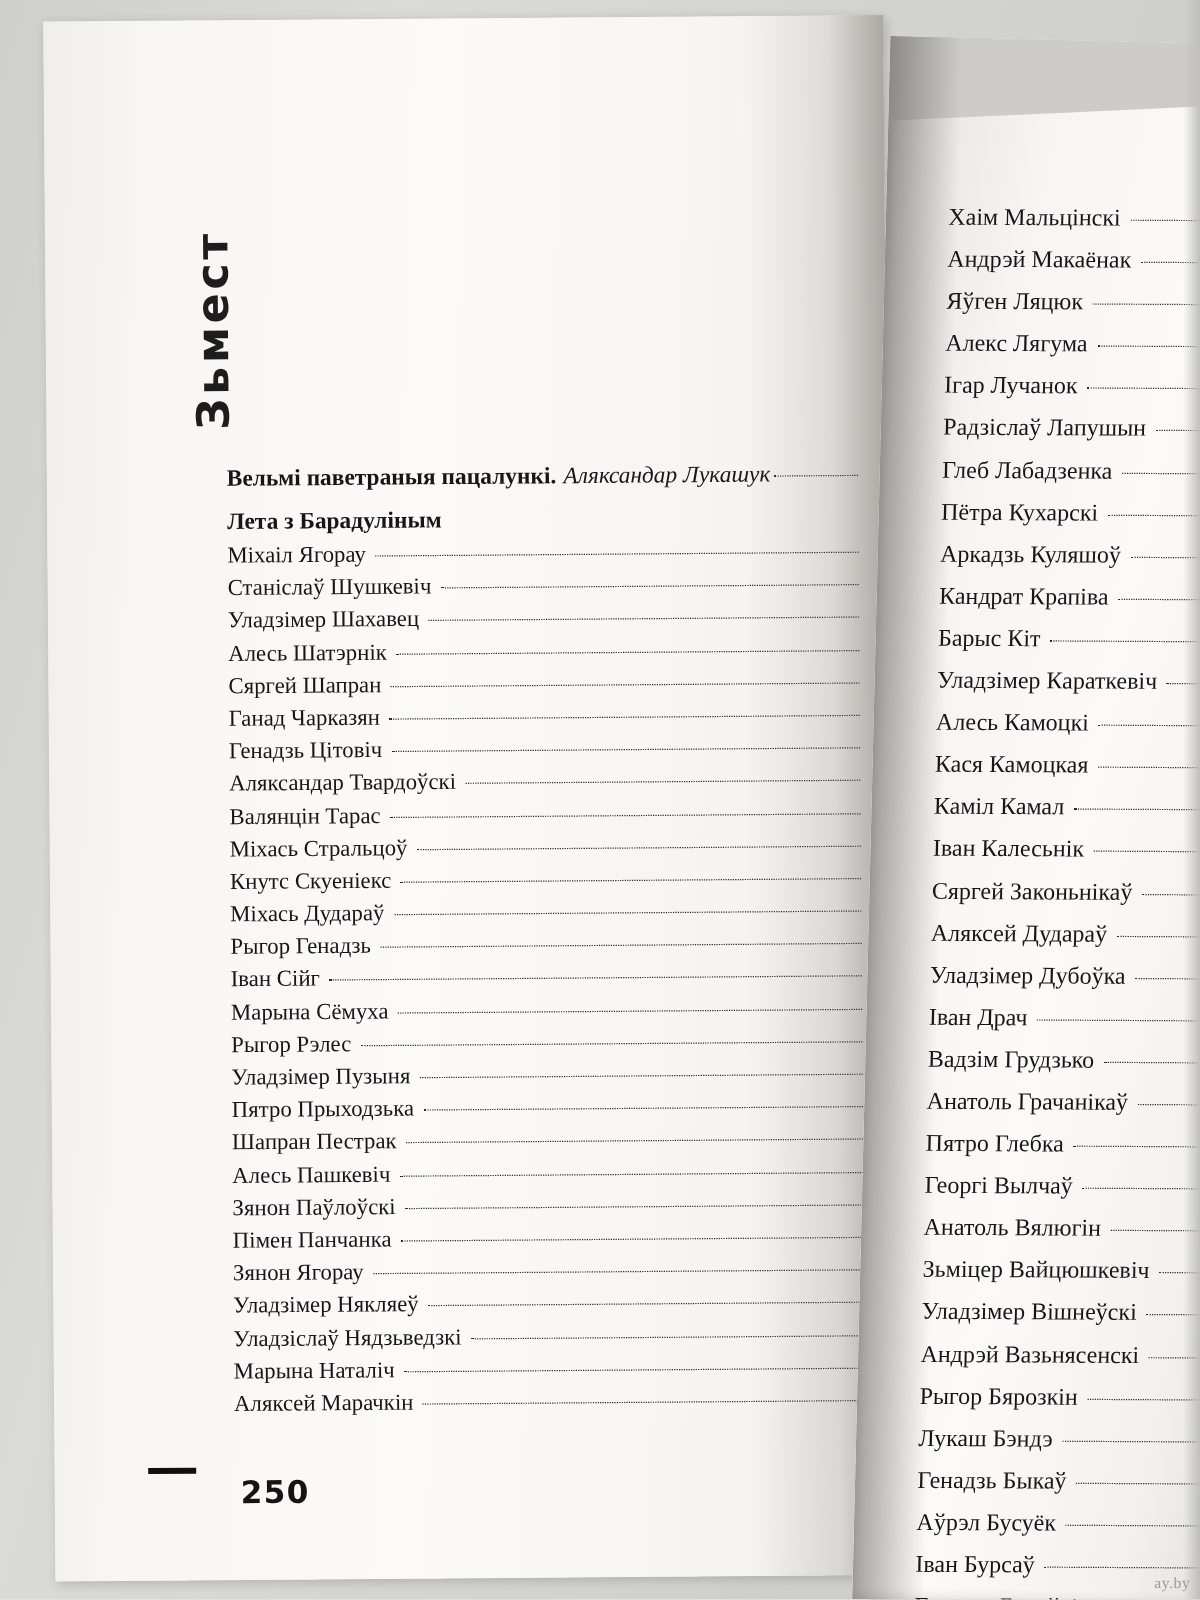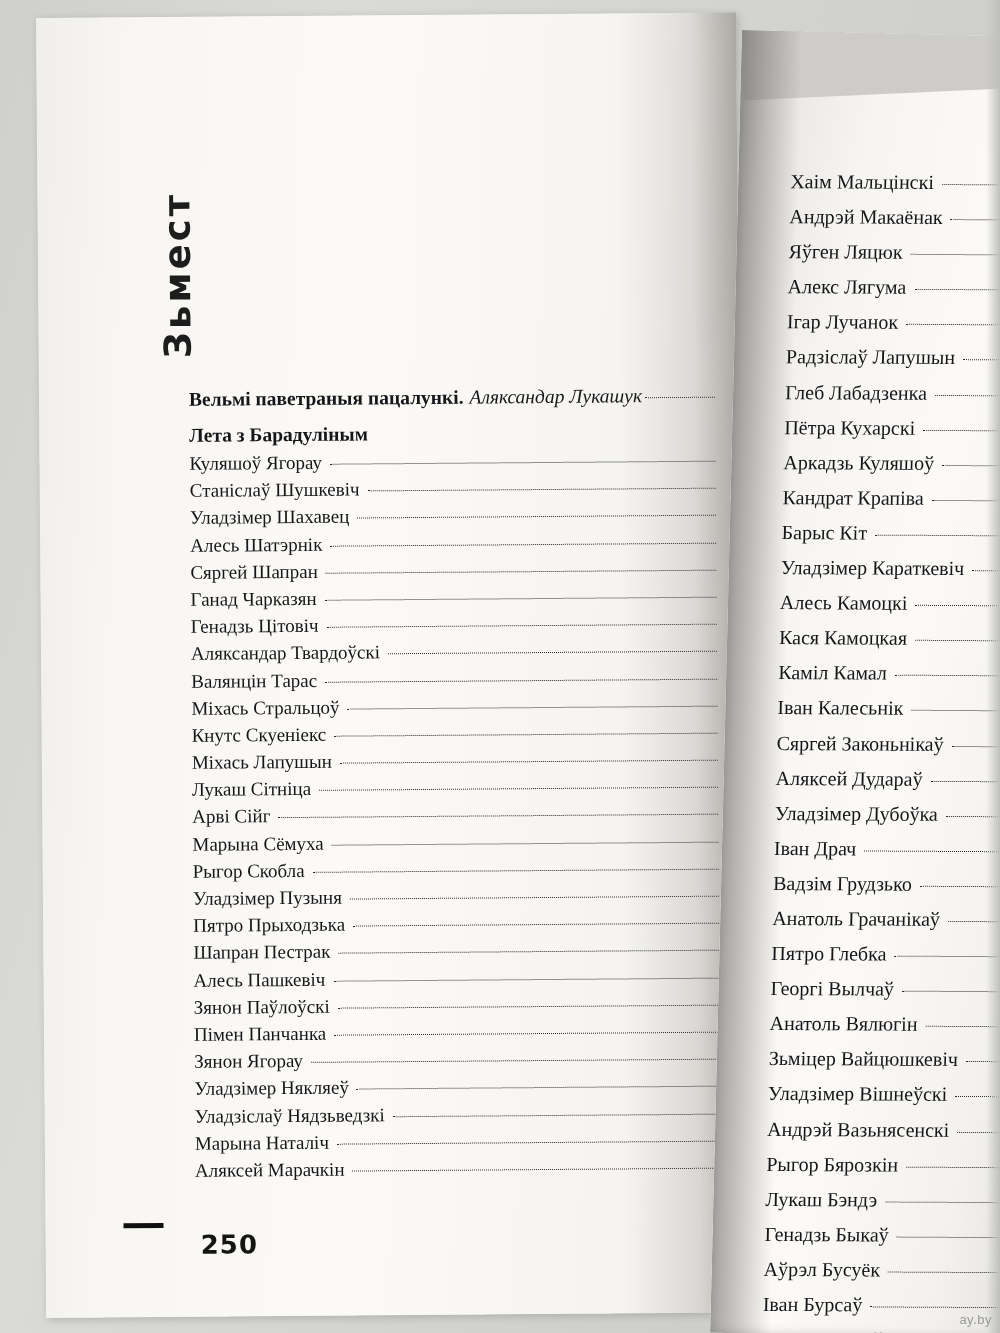--- a/index.html
+++ b/index.html
@@ -173,21 +173,21 @@
   
   .right-text-skew {
     transform: skewY(-1.1deg);
     transform-origin: 0 0;
   }
 
   .watermark {
     position: absolute;
     right: 8px;
     bottom: 6px;
-    font-family: Liberation Sans, sans-serif;
+    font-family: Liberation Serif, serif;
     font-size: 13px;
     color: #9a9a98;
     letter-spacing: 0.5px;
   }
 
   
   .right-edge {
     position: absolute;
     right: 0; top: 0; width: 14px; height: 1333px;
     background: linear-gradient(to right, rgba(200,200,196,0) 0%, #bfbfbc 100%);
@@ -210,21 +210,21 @@
           <span class="bold">Вельмі паветраныя пацалункі.</span>
           <span class="ital">Аляксандар Лукашук</span>
           <span class="dots"></span>
           <span class="pg">5</span>
         </div>
 
         <div class="section-head">Лета з Барадуліным</div>
 
         <div id="left-list">
             <div class="toc-row">
-              <span class="toc-name">Куляшоў Ягорау</span>
+              <span class="toc-name">Міхаіл Ягорау</span>
               <span class="dots"></span>
               <span class="pg">8</span>
             </div>
             <div class="toc-row">
               <span class="toc-name">Станіслаў Шушкевіч</span>
               <span class="dots"></span>
               <span class="pg">10</span>
             </div>
             <div class="toc-row">
               <span class="toc-name">Уладзімер Шахавец</span>
@@ -265,41 +265,41 @@
               <span class="toc-name">Міхась Стральцоў</span>
               <span class="dots"></span>
               <span class="pg">26</span>
             </div>
             <div class="toc-row">
               <span class="toc-name">Кнутс Скуеніекс</span>
               <span class="dots"></span>
               <span class="pg">28</span>
             </div>
             <div class="toc-row">
-              <span class="toc-name">Міхась Лапушын</span>
+              <span class="toc-name">Міхась Дудараў</span>
               <span class="dots"></span>
               <span class="pg">30</span>
             </div>
             <div class="toc-row">
-              <span class="toc-name">Лукаш Сітніца</span>
+              <span class="toc-name">Рыгор Генадзь</span>
               <span class="dots"></span>
               <span class="pg">32</span>
             </div>
             <div class="toc-row">
-              <span class="toc-name">Арві Сійг</span>
+              <span class="toc-name">Іван Сійг</span>
               <span class="dots"></span>
               <span class="pg">34</span>
             </div>
             <div class="toc-row">
               <span class="toc-name">Марына Сёмуха</span>
               <span class="dots"></span>
               <span class="pg">36</span>
             </div>
             <div class="toc-row">
-              <span class="toc-name">Рыгор Скобла</span>
+              <span class="toc-name">Рыгор Рэлес</span>
               <span class="dots"></span>
               <span class="pg">38</span>
             </div>
             <div class="toc-row">
               <span class="toc-name">Уладзімер Пузыня</span>
               <span class="dots"></span>
               <span class="pg">40</span>
             </div>
             <div class="toc-row">
               <span class="toc-name">Пятро Прыходзька</span>

